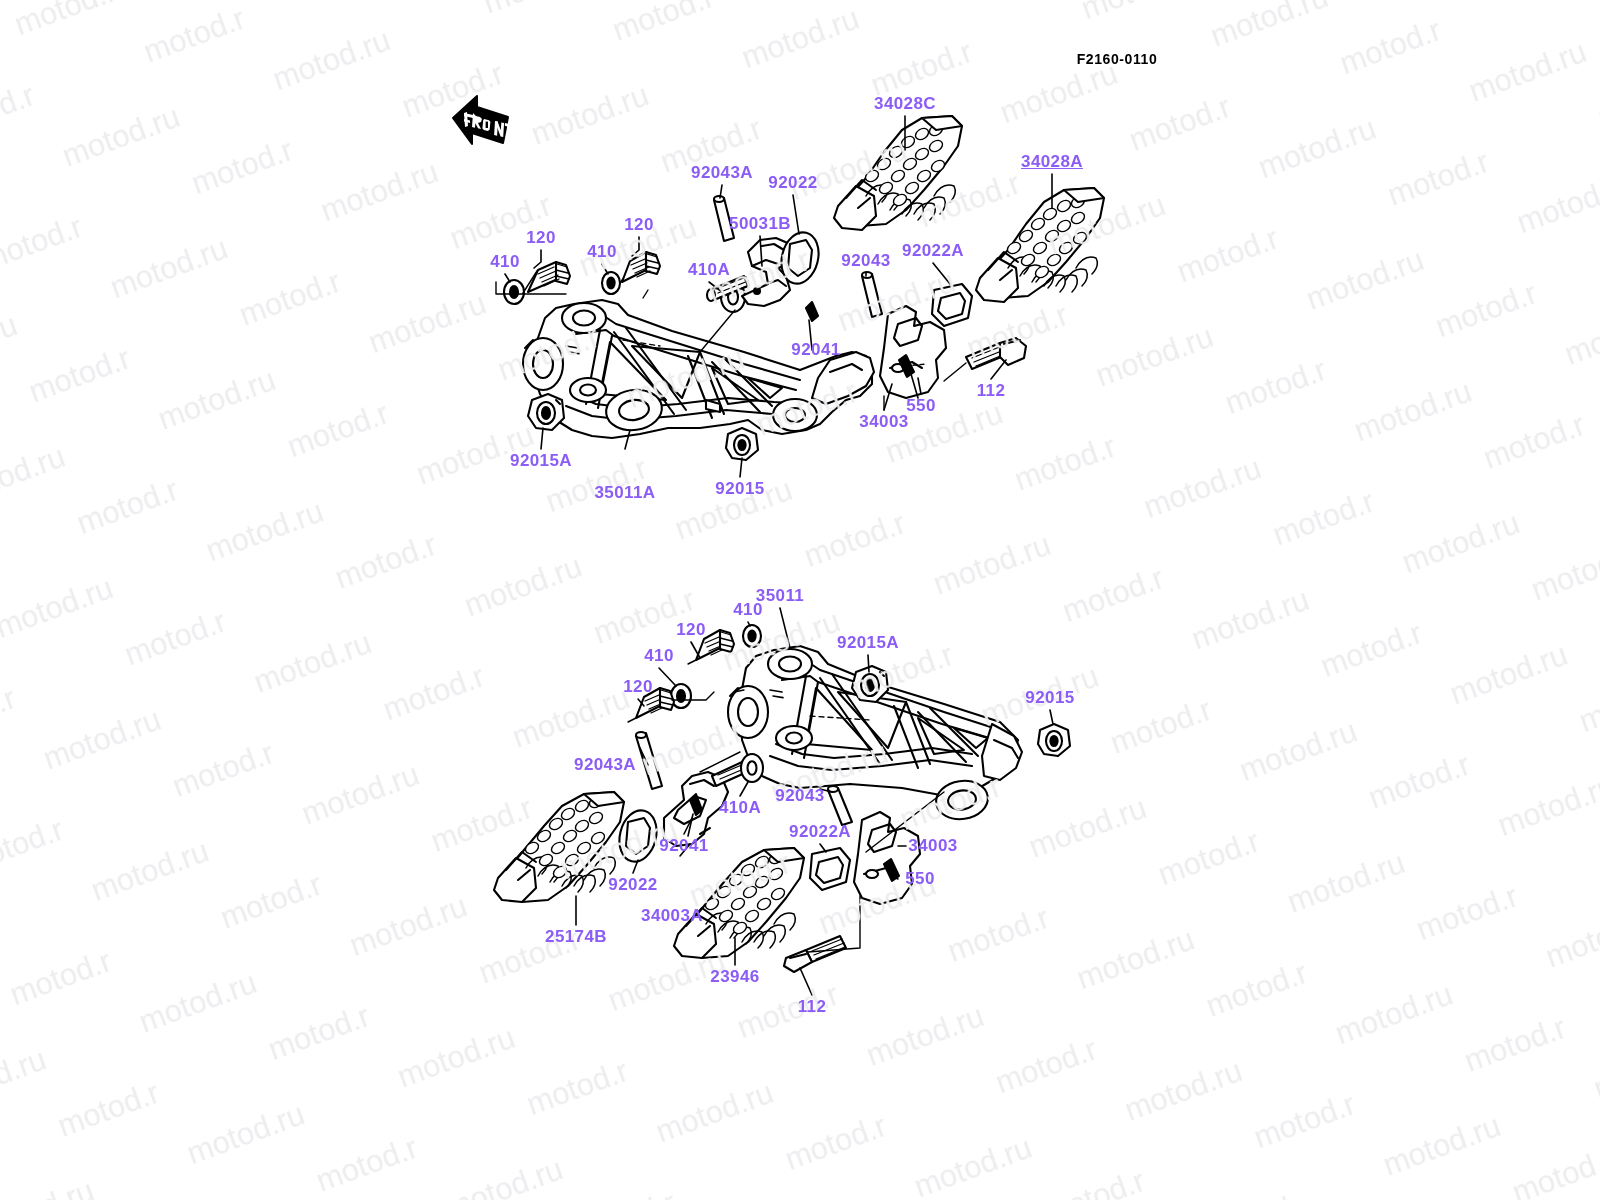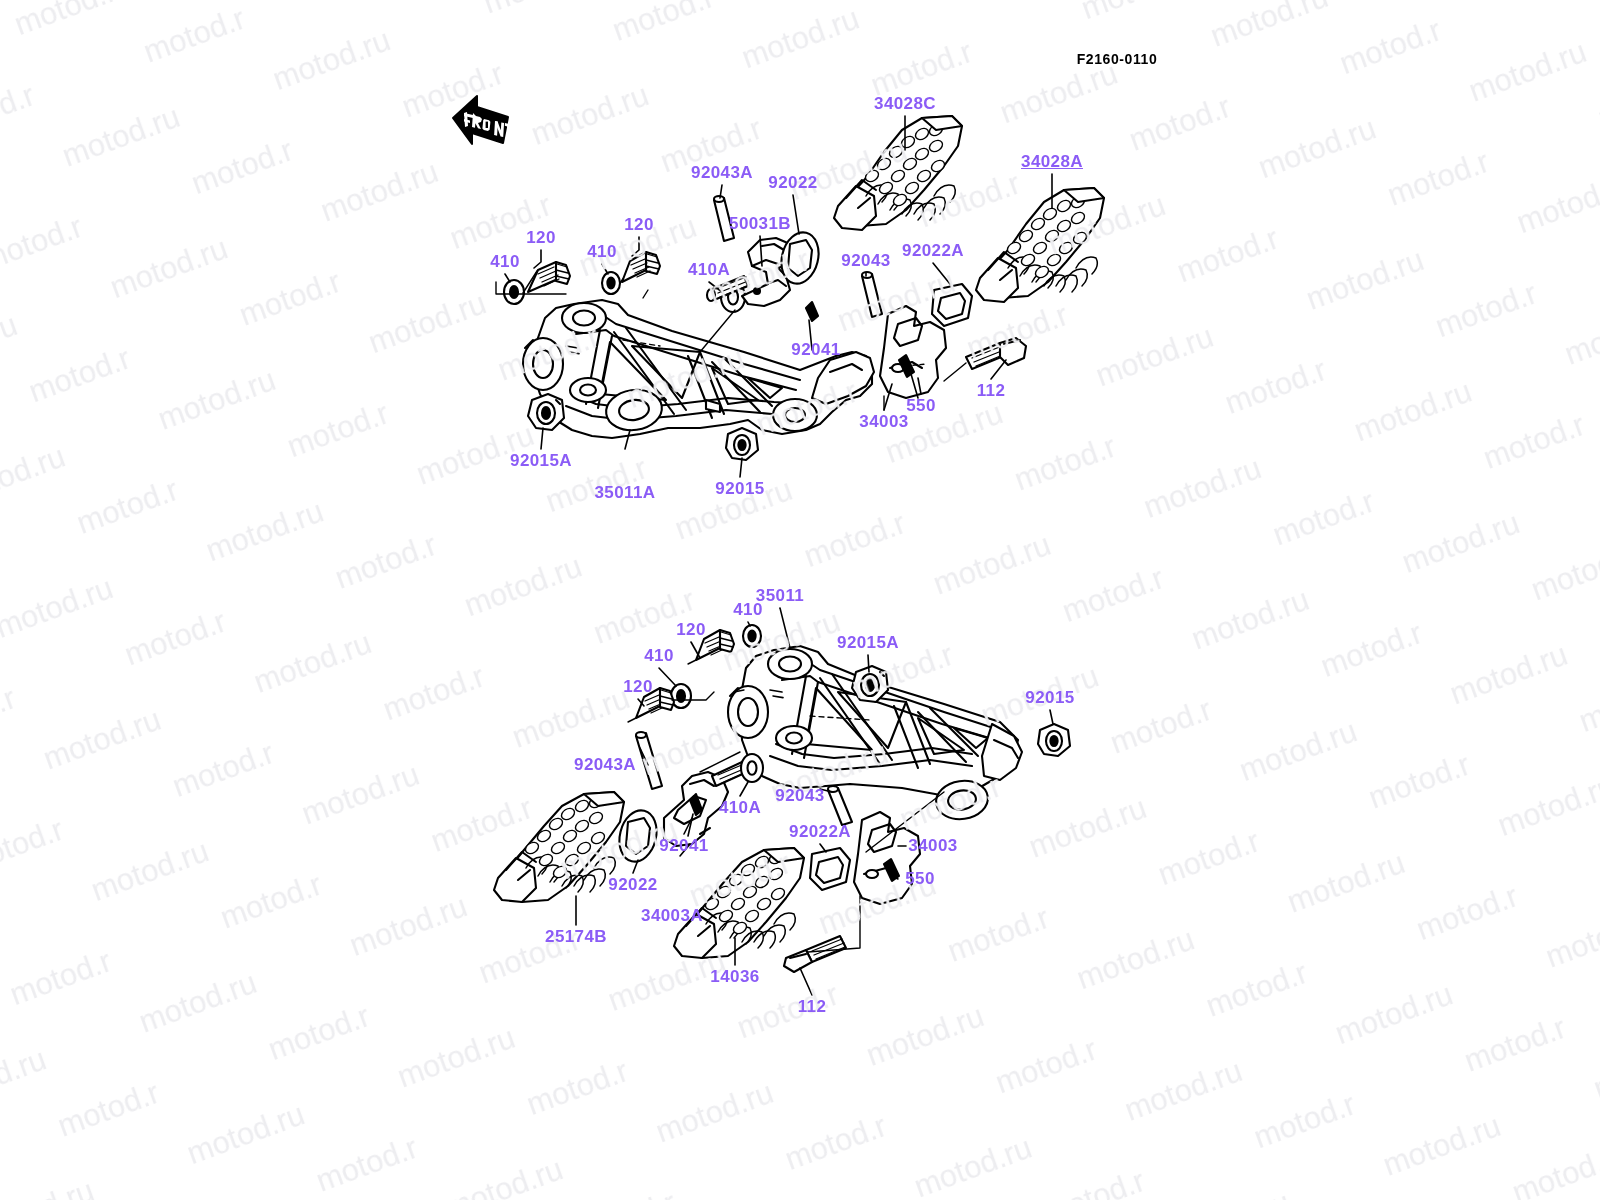--- a/index.html
+++ b/index.html
@@ -603,17 +603,17 @@
     <div class="lbl" style="left:605px;top:765px;">92043A</div>
     <div class="lbl" style="left:740px;top:808px;">410A</div>
     <div class="lbl" style="left:800px;top:796px;">92043</div>
     <div class="lbl" style="left:684px;top:846px;">92041</div>
     <div class="lbl" style="left:820px;top:832px;">92022A</div>
     <div class="lbl" style="left:672px;top:916px;">34003A</div>
     <div class="lbl" style="left:933px;top:846px;">34003</div>
     <div class="lbl" style="left:920px;top:879px;">550</div>
     <div class="lbl" style="left:633px;top:885px;">92022</div>
     <div class="lbl" style="left:576px;top:937px;">25174B</div>
-    <div class="lbl" style="left:735px;top:977px;">14036</div>
+    <div class="lbl" style="left:735px;top:977px;">23946</div>
     <div class="lbl" style="left:812px;top:1007px;">112</div>
   </div>
 
 </div>
 
 </body></html>

